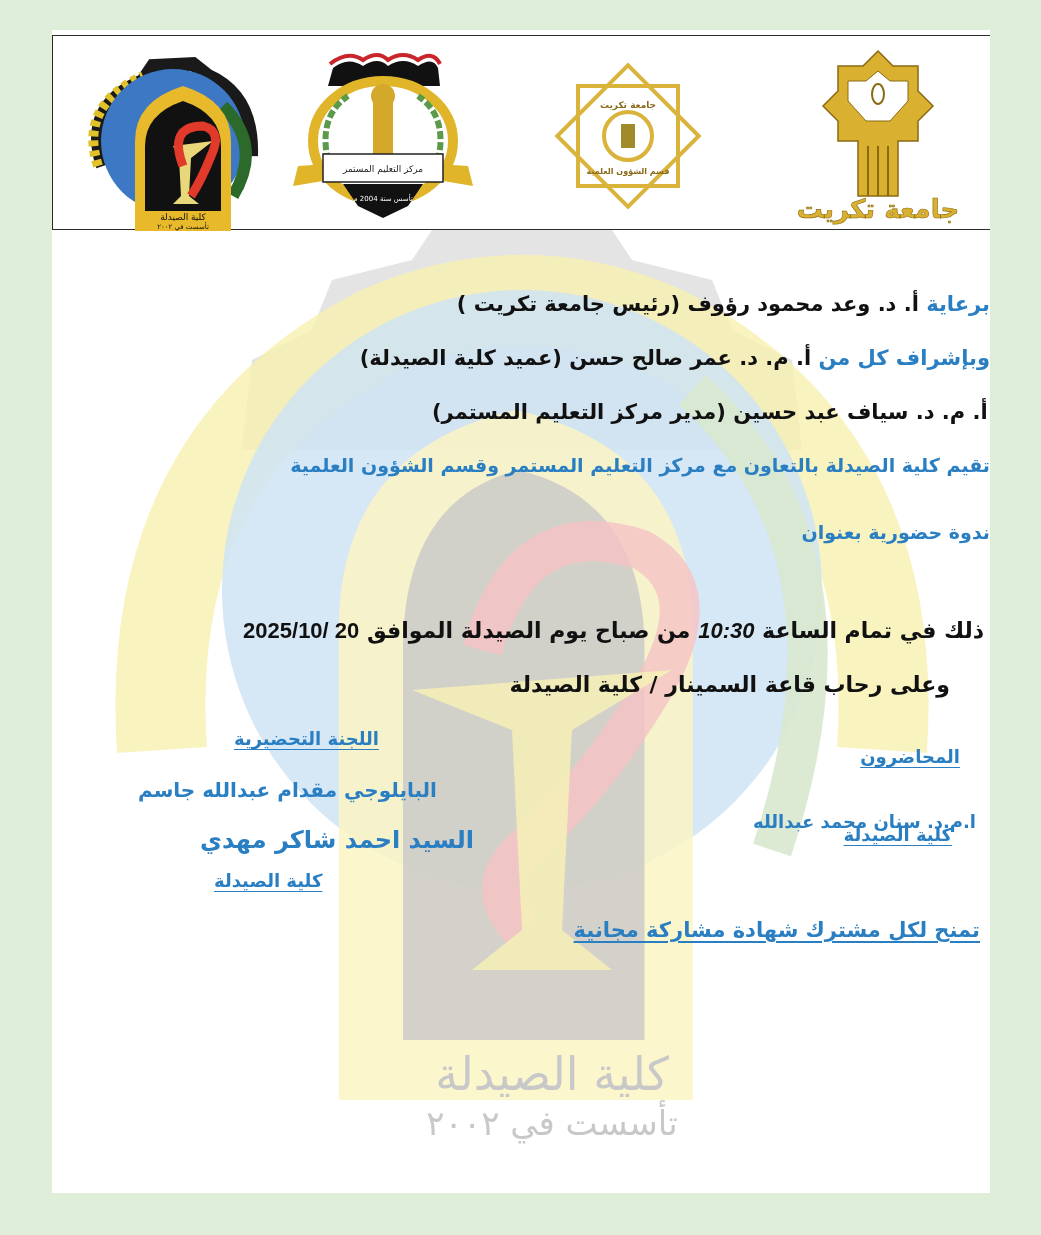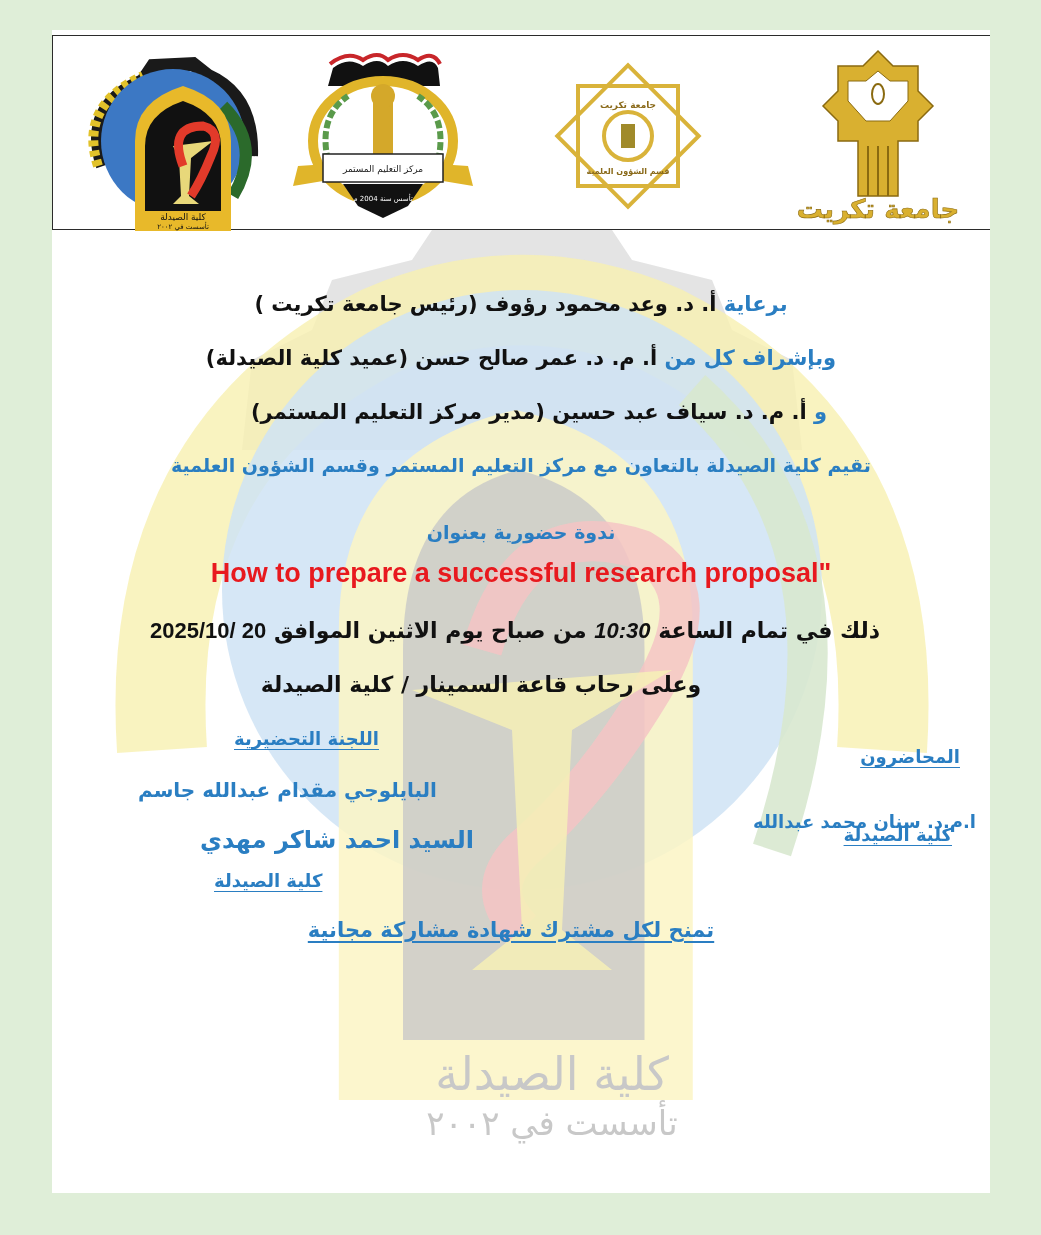--- a/index.html
+++ b/index.html
@@ -18,21 +18,21 @@
   
   .watermark { position:absolute; left:0; top:0; width:938px; height:1163px; pointer-events:none; }
   
   .header-box {
     position:absolute; left:0; top:5px; width:940px; height:195px;
     border:1.5px solid #2b2b2b; background:#fff; box-sizing:border-box;
   }
   .logo { position:absolute; top:10px; }
   .content { position:absolute; left:0; top:0; width:938px; height:1163px; }
   .line {
-    position:absolute; left:0; width:938px; text-align:center;
+    position:absolute; left:0; width:938px; text-align:right;
     direction:rtl; font-weight:bold; white-space:nowrap;
   }
   .black { color:#111; }
   .blue { color:#2a7ec2; }
   .red { color:#e8191e; font-family:"Liberation Sans", sans-serif; direction:ltr; }
   .u { text-decoration:underline; text-underline-offset:4px; }
   .abs { position:absolute; direction:rtl; font-weight:bold; white-space:nowrap; }
 </style>
 </head>
 <body>
@@ -126,26 +126,25 @@
 
     <div class="line" style="top:370px;font-size:21px;padding-left:18px;">
       <span class="blue">و</span>
       <span class="black">أ. م. د. سياف عبد حسين (مدير مركز التعليم المستمر)</span>
     </div>
 
     <div class="line blue" style="top:424px;font-size:19px;">تقيم كلية الصيدلة بالتعاون مع مركز التعليم المستمر وقسم الشؤون العلمية</div>
 
     <div class="line blue" style="top:476px;font-size:19px;margin-top:15px;">ندوة حضورية  بعنوان</div>
 
-    <div class="line red" style="top:528px;font-size:27px;">How to prepare a successful research proposal"</div>
 
     <div class="line black" style="top:588px;font-size:22px;left:-6px;">
       <span>ذلك في تمام الساعة</span>
       <span style="font-family:'Liberation Sans',sans-serif;font-style:italic;">10:30</span>
-      <span>من صباح يوم الاثنين الموافق</span>
+      <span>من صباح يوم الصيدلة الموافق</span>
       <span style="font-family:'Liberation Sans',sans-serif;">20 /2025/10</span>
     </div>
 
     <div class="line black" style="top:642px;font-size:22px;left:-40px;">وعلى رحاب قاعة السمينار / كلية الصيدلة</div>
 
     <div class="abs blue u" style="right:30px;top:716px;font-size:18px;text-align:right;">المحاضرون</div>
     <div class="abs blue" style="right:14px;top:745px;font-size:18px;margin-top:36px;">ا.م.د. سنان محمد عبدالله</div>
     <div class="abs blue u" style="right:38px;top:794px;font-size:18px;">كلية الصيدلة</div>
 
     <div class="abs blue u" style="left:182px;top:698px;font-size:18px;">اللجنة التحضيرية</div>

